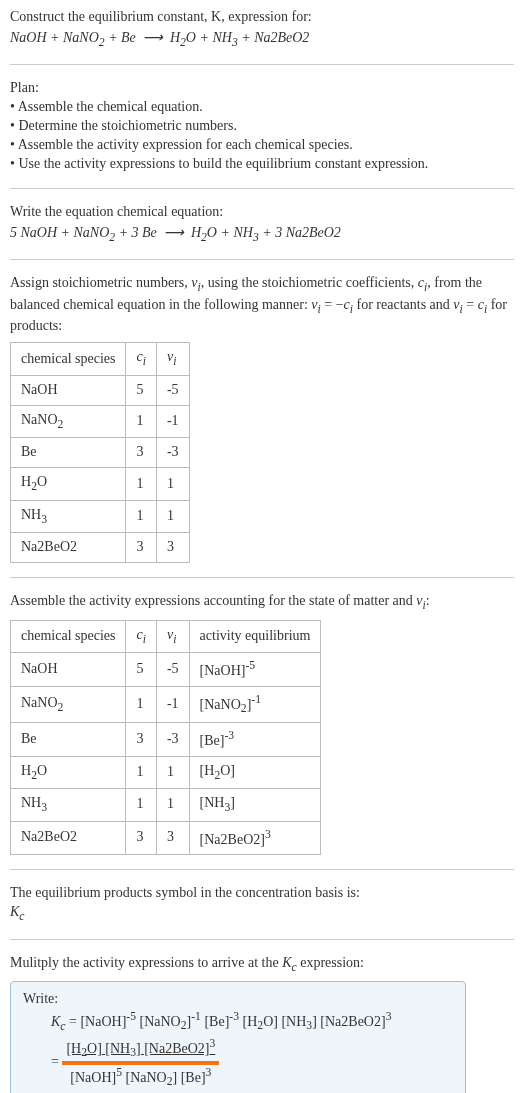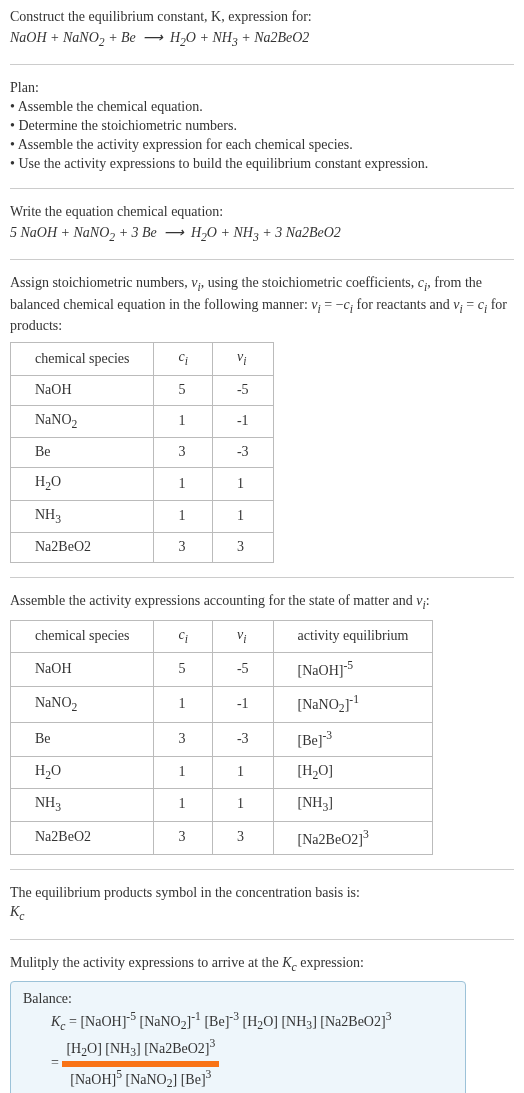--- a/index.html
+++ b/index.html
@@ -16,40 +16,40 @@
     border: none;
     border-top: 1px solid #ccc;
     margin: 14px 0;
   }
   table.data {
     border-collapse: collapse;
     margin: 6px 0 2px 0;
   }
   table.data th, table.data td {
     border: 1px solid #bbb;
-    padding: 5px 24px;
+    padding: 5px 10px;
     text-align: left;
     font-weight: normal;
   }
   table.data th { background: #fff; }
   .answer-box {
     border: 1px solid #9cc2d8;
     background: #eef6fb;
     border-radius: 4px;
     padding: 8px 12px 12px 12px;
     margin-top: 6px;
     width: 430px;
   }
   .indent { margin-left: 28px; }
   .frac {
     display: inline-block;
     vertical-align: middle;
     text-align: center;
   }
-  .frac .num { display:block; border-bottom:6px solid #f97316; padding:0 4px; }
+  .frac .num { display:block; border-bottom:4px solid #f97316; padding:0 4px;text-decoration:underline; }
   .frac .den { display:block; padding:0 4px; }
   .eq-line { margin: 2px 0; font-style: italic; }
 </style>
 </head>
 <body>
 
 <div>Construct the equilibrium constant, K, expression for:</div>
 <div class="eq-line">NaOH + NaNO<sub>2</sub> + Be &nbsp;⟶&nbsp; H<sub>2</sub>O + NH<sub>3</sub> + Na2BeO2</div>
 
 <hr class="sep">
@@ -169,21 +169,21 @@
 <hr class="sep">
 
 <div>The equilibrium products symbol in the concentration basis is:</div>
 <div><i>K<sub>c</sub></i></div>
 
 <hr class="sep">
 
 <div>Mulitply the activity expressions to arrive at the <i>K<sub>c</sub></i> expression:</div>
 
 <div class="answer-box">
-  <div>Balance:</div>
+  <div>Write:</div>
   <div class="indent" style="">
     <div><i>K<sub>c</sub></i> = [NaOH]<sup>-5</sup> [NaNO<sub>2</sub>]<sup>-1</sup> [Be]<sup>-3</sup> [H<sub>2</sub>O] [NH<sub>3</sub>] [Na2BeO2]<sup>3</sup></div>
     <div style="margin-top:2px;">
       <span>= </span>
       <span class="frac">
         <span class="num">[H<sub>2</sub>O] [NH<sub>3</sub>] [Na2BeO2]<sup>3</sup></span>
         <span class="den">[NaOH]<sup>5</sup> [NaNO<sub>2</sub>] [Be]<sup>3</sup></span>
       </span>
     </div>
   </div>

